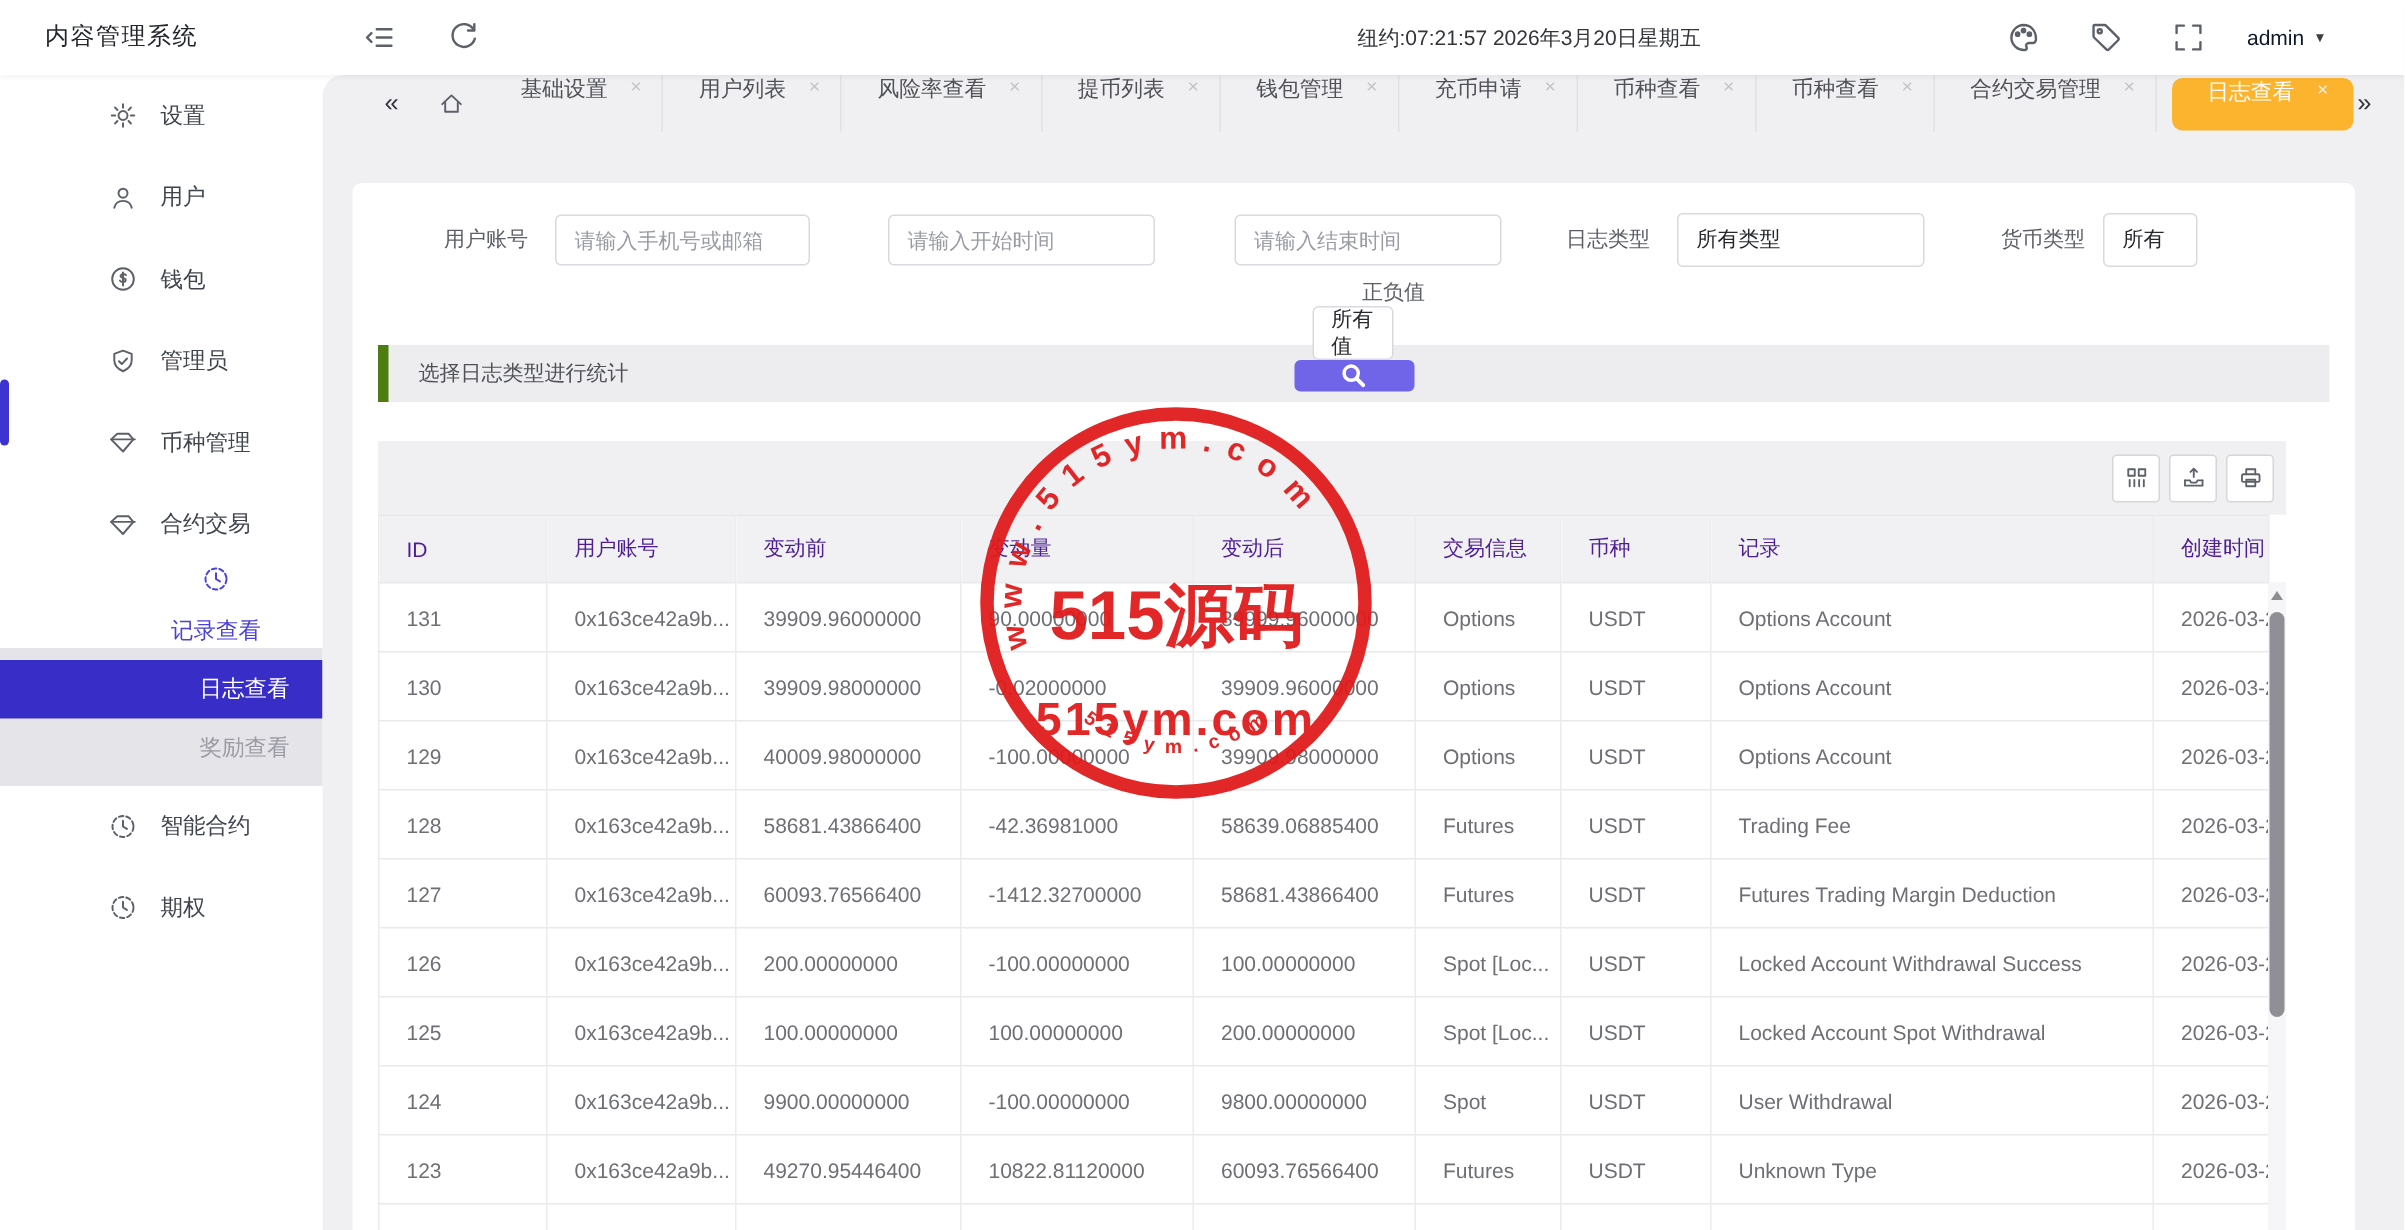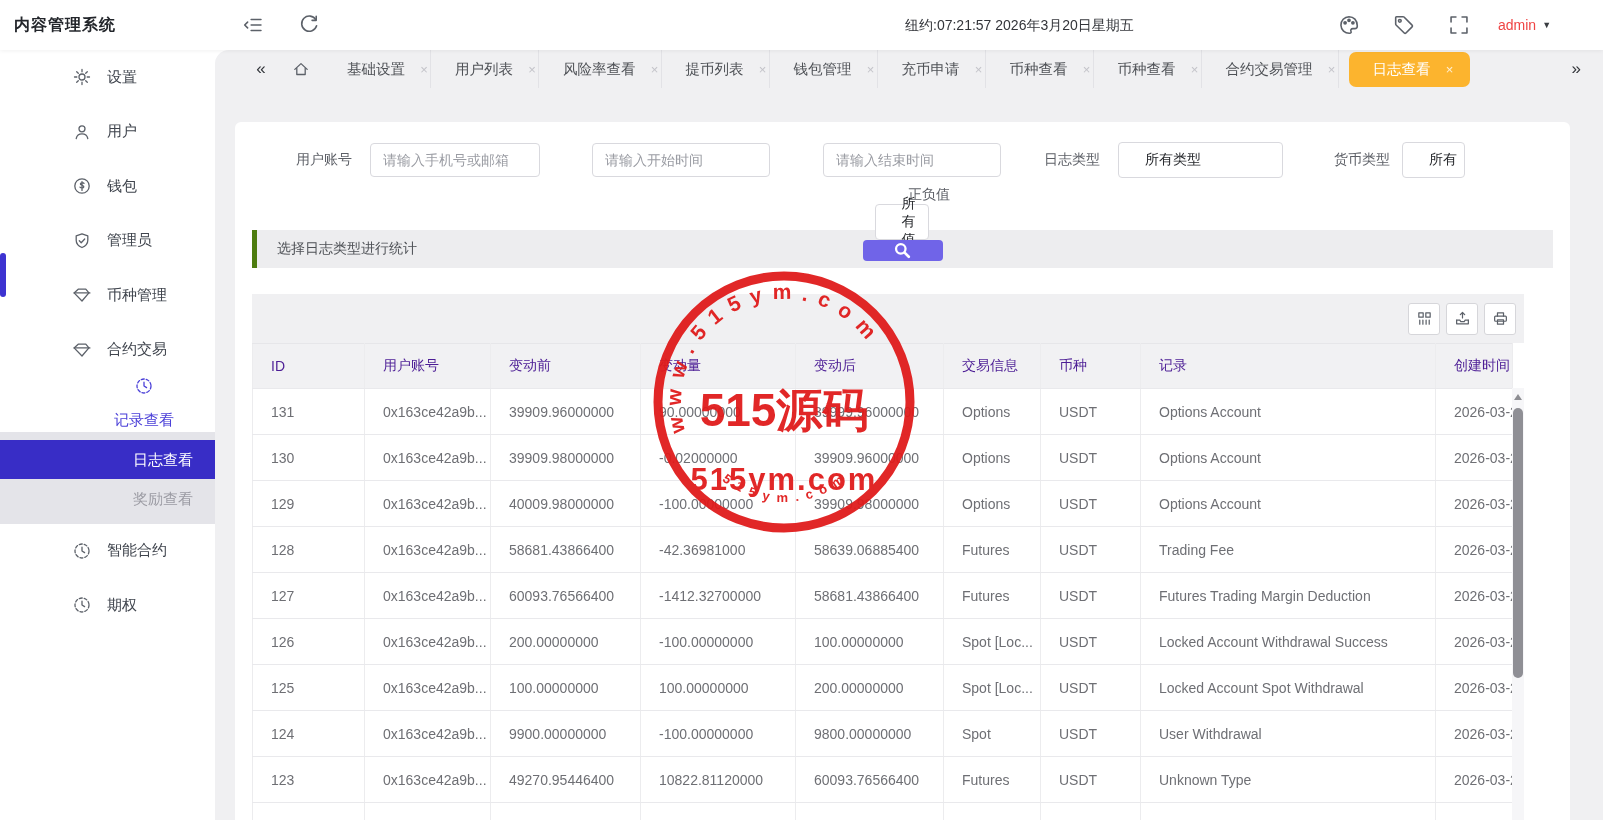--- a/index.html
+++ b/index.html
@@ -2,27 +2,27 @@
 <html><head>
 <meta charset="utf-8">
 <style>
   html,body{margin:0;padding:0;}
   .app{position:relative;width:1603px;height:820px;overflow:hidden;background:#fff;
        font-family:"Liberation Sans","DejaVu Sans",sans-serif;color:#333;}
 
   
   .topbar{position:absolute;left:0;top:0;width:1603px;height:50px;background:#fff;z-index:6;
           box-shadow:0 1px 4px rgba(0,0,0,.06);}
-  .app-title{position:absolute;left:14px;top:0;line-height:50px;font-size:16px;font-weight:bold;color:#23262b;letter-spacing:1px;}
+  .app-title{position:absolute;left:30px;top:0;line-height:50px;font-size:16px;font-weight:normal;color:#23262b;letter-spacing:1px;}
   .tb-btn{position:absolute;top:14px;width:22px;height:22px;cursor:pointer;}
   .tb-outdent{left:242px;} .tb-refresh{left:298px;}
   .tb-palette{left:1338px;} .tb-tag{left:1393px;} .tb-full{left:1448px;}
   .datetime{position:absolute;left:905px;top:0;line-height:50px;font-size:14px;color:#33353a;}
   .admin-box{position:absolute;left:1498px;top:0;height:50px;display:flex;align-items:center;gap:6px;cursor:pointer;}
-  .admin-name{font-size:14px;color:#ef4444;}
+  .admin-name{font-size:14px;color:#0f172a;}
   .admin-caret{font-size:9px;color:#3a3d42;}
 
   
   .sidebar{position:absolute;left:0;top:50px;width:215px;bottom:0;background:#fff;z-index:4;}
   .side-scroll{position:absolute;left:0;top:203px;width:6px;height:44px;background:#3d33d1;border-radius:3px;}
   .side-item{height:54.5px;display:flex;align-items:center;padding-left:73px;gap:16px;font-size:15px;color:#3f444d;cursor:pointer;}
   .side-item .s-ic{width:18px;height:18px;flex:none;display:flex;}
   .side-item.active{color:#4b40d8;flex-direction:column;}
   .side-item.active svg{stroke:#4b40d8;}
   .side-sub{background:#e4e4e9;padding:8px 0 6px;}
@@ -30,21 +30,21 @@
   .side-sub-item.selected{background:#382dc6;color:#fff;}
 
   
   .main{position:absolute;left:215px;top:50px;right:0;bottom:0;background:#f0f0f2;border-top-left-radius:14px;z-index:5;}
 
   
   .tabbar{height:38px;display:flex;align-items:center;padding-left:28px;}
   .tab-nav{width:36px;text-align:center;font-size:17px;color:#33363b;cursor:pointer;flex:none;}
   .tab-home{width:44px;display:flex;justify-content:center;cursor:pointer;flex:none;}
   .tabs{display:flex;align-items:center;height:38px;}
-  .tab{display:flex;align-items:center;height:38px;padding:0 0 0 24px;border-right:1px solid #e2e2e6;
+  .tab{display:flex;height:38px;padding:0 11px 0 24px;border-right:1px solid #e2e2e6;
        font-size:14.5px;color:#4e5156;cursor:pointer;white-space:nowrap;}
   .tab-label{margin-right:13px;}
   .tab-close{color:#c3c3c9;font-size:13px;width:12px;text-align:center;}
   .tab.active{background:#fcb42e;border-radius:7px;height:35px;border-right:none;color:#fff;margin-left:10px;padding-right:14px;}
   .tab.active .tab-close{color:rgba(255,255,255,.8);}
   .tab-spacer{flex:1;}
   .tab-right{display:flex;align-items:center;gap:22px;margin-right:22px;}
   .tab-fwd{font-size:17px;color:#33363b;cursor:pointer;}
 
   
@@ -56,27 +56,27 @@
   .frow2{margin-top:8px;flex-direction:column;}
   .flabel{width:100px;text-align:right;margin-right:18px;font-size:14px;color:#5c5f66;flex:none;}
   .fl2{width:75px;margin-left:24px;margin-right:18px;}
   .fl3{width:81px;margin-left:26px;margin-right:12px;}
   .inp{height:34px;border:1px solid #d9d9de;border-radius:4px;padding:0 12px;font-size:14px;color:#2f3237;
        font-family:inherit;outline:none;background:#fff;box-sizing:border-box;}
   .inp::placeholder{color:#9a9ca3;}
   .w170{width:170px;} .w178{width:178px;}
   .g1{margin-left:52px;} .g2{margin-left:53px;}
   .sel{height:36px;border:1px solid #d9d9de;border-radius:4px;background:#fff;display:flex;align-items:center;
-       padding-left:26px;font-size:14px;color:#26282c;box-sizing:border-box;cursor:pointer;}
+       padding-left:12px;font-size:14px;color:#26282c;box-sizing:border-box;cursor:pointer;}
   .w165{width:165px;} .w63{width:63px;} .w54{width:54px;margin-right:2px;}
   .search-btn{width:80px;height:36px;background:#7064e8;border:none;border-radius:4px;display:flex;
               align-items:center;justify-content:center;cursor:pointer;}
 
   
-  .notice{margin-top:8px;height:38px;background:#ededef;border-left:5px solid #4d7c0f;display:flex;
+  .notice{margin-top:8px;height:38px;background:#ededef;border-left:7px solid #4d7c0f;display:flex;
           align-items:center;padding-left:20px;font-size:14px;color:#4e5156;}
 
   
   .table-toolbar{margin-top:26px;width:1272px;height:49px;background:#f0f0f2;display:flex;
                  justify-content:flex-end;align-items:center;padding-right:8px;box-sizing:border-box;}
   .tool-btn{width:30px;height:30px;background:#fff;border:1px solid #d6d6da;border-radius:3px;margin-left:6px;
             display:flex;align-items:center;justify-content:center;cursor:pointer;}
 
   
   .table-wrap{position:relative;width:1272px;}

